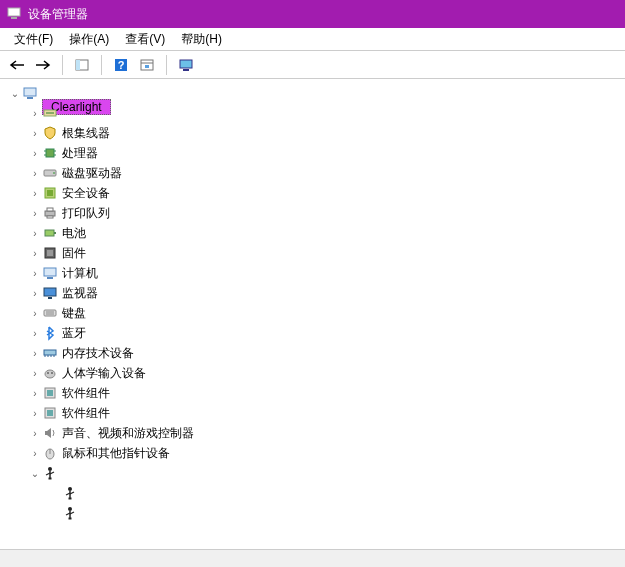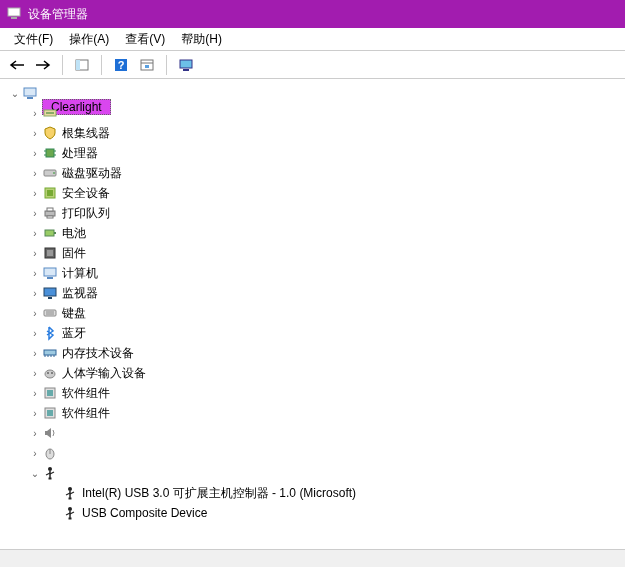--- a/index.html
+++ b/index.html
@@ -347,29 +347,31 @@
           <span class="node-label">软件组件</span>
         </div>
         <div class="node">
           <span class="expander">›</span>
           <span class="node-icon">
             <svg width="16" height="16" viewBox="0 0 16 16">
               <path d="M3 6 H5 L9 3 V13 L5 10 H3 Z" fill="#888"></path>
               <path d="M11 5 Q13 8 11 11" stroke="#888" fill="none"></path>
             </svg>
           </span>
+          <span class="node-label">声音、视频和游戏控制器</span>
         </div>
         <div class="node">
           <span class="expander">›</span>
           <span class="node-icon">
             <svg width="16" height="16" viewBox="0 0 16 16">
               <ellipse cx="8" cy="9" rx="4" ry="5" fill="#ddd" stroke="#888"></ellipse>
               <line x1="8" y1="4" x2="8" y2="9" stroke="#888"></line>
             </svg>
           </span>
+          <span class="node-label">鼠标和其他指针设备</span>
         </div>
         <div class="node">
           <span class="expander">⌄</span>
           <span class="node-icon">
             <svg width="16" height="16" viewBox="0 0 16 16">
               <circle cx="8" cy="4" r="2" fill="#222"></circle>
               <line x1="8" y1="6" x2="8" y2="13" stroke="#222" stroke-width="1.5"></line>
               <line x1="8" y1="8" x2="4" y2="10" stroke="#222" stroke-width="1.2"></line>
               <line x1="8" y1="9" x2="12" y2="7" stroke="#222" stroke-width="1.2"></line>
               <rect x="6.5" y="12.5" width="3" height="2" fill="#222"></rect>
@@ -381,33 +383,31 @@
             <span class="expander blank">·</span>
             <span class="node-icon">
               <svg width="16" height="16" viewBox="0 0 16 16">
                 <circle cx="8" cy="4" r="2" fill="#222"></circle>
                 <line x1="8" y1="6" x2="8" y2="13" stroke="#222" stroke-width="1.5"></line>
                 <line x1="8" y1="8" x2="4" y2="10" stroke="#222" stroke-width="1.2"></line>
                 <line x1="8" y1="9" x2="12" y2="7" stroke="#222" stroke-width="1.2"></line>
                 <rect x="6.5" y="12.5" width="3" height="2" fill="#222"></rect>
               </svg>
             </span>
-            <span class="node-label">Intel(R) USB 3.0 可扩展主机控制器 - 1.0 (Microsoft)</span>
           </div>
           <div class="node">
             <span class="expander blank">·</span>
             <span class="node-icon">
               <svg width="16" height="16" viewBox="0 0 16 16">
                 <circle cx="8" cy="4" r="2" fill="#222"></circle>
                 <line x1="8" y1="6" x2="8" y2="13" stroke="#222" stroke-width="1.5"></line>
                 <line x1="8" y1="8" x2="4" y2="10" stroke="#222" stroke-width="1.2"></line>
                 <line x1="8" y1="9" x2="12" y2="7" stroke="#222" stroke-width="1.2"></line>
                 <rect x="6.5" y="12.5" width="3" height="2" fill="#222"></rect>
               </svg>
             </span>
-            <span class="node-label">USB Composite Device</span>
           </div>
         </div>
       </div>
     </div>
 </div>
 
 <div class="status-bar"></div>
 
 </body></html>

